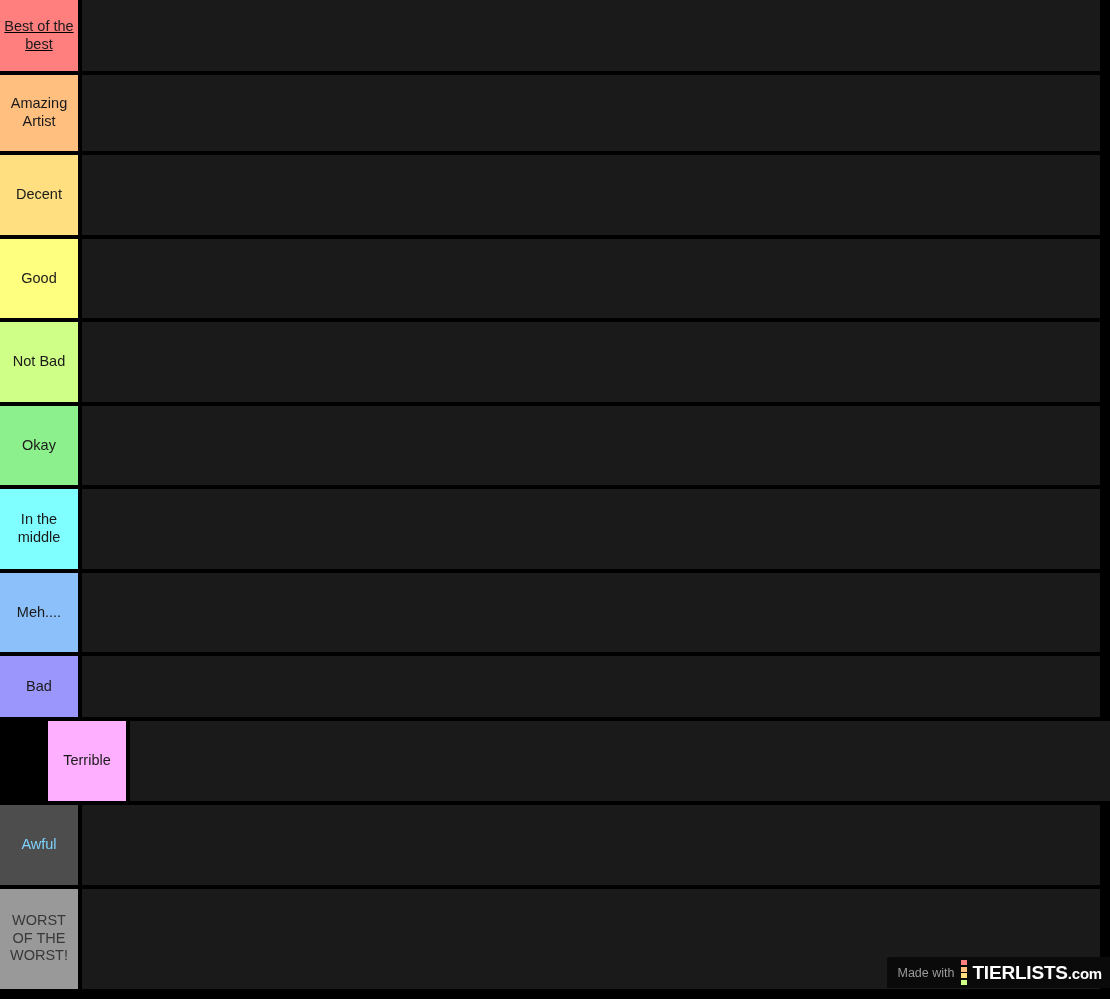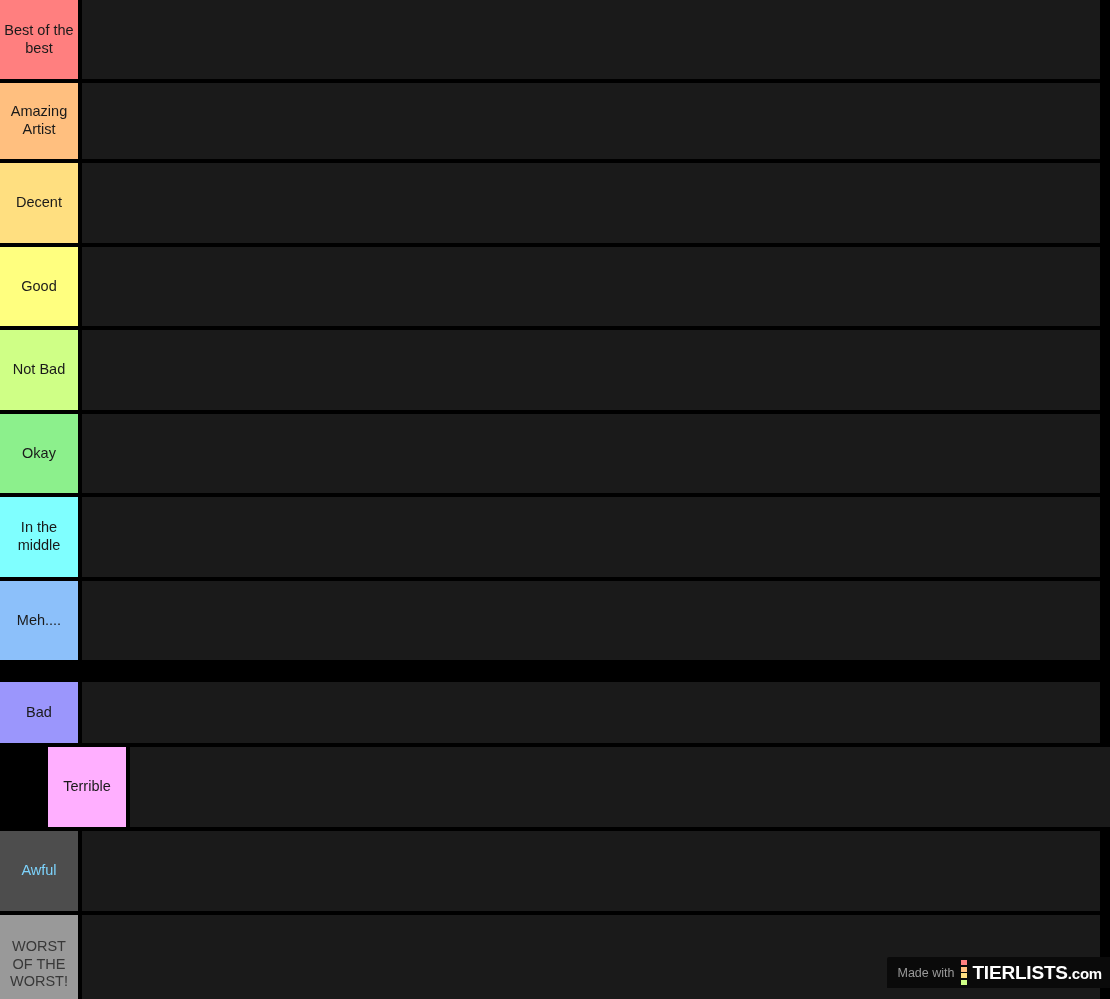--- a/index.html
+++ b/index.html
@@ -113,21 +113,21 @@
   }
   #watermark .brand .tld {
     font-size: 15px;
     font-weight: bold;
   }
 </style>
 </head>
 <body>
 
 <div id="tierlist">
-    <div class="tier-row" style="height: 79px;">
+    <div class="tier-row" style="height: 71px; text-decoration: underline;">
       <div class="tier-label" style="background: rgb(255, 127, 127); color: rgb(26, 26, 26);">Best of the best</div>
       <div class="tier-gap"></div>
       <div class="tier-items"></div>
       <div class="right-pad"></div>
     </div>
     <div class="row-sep"></div>
     <div class="tier-row" style="height: 76px;">
       <div class="tier-label" style="background: rgb(255, 191, 127); color: rgb(26, 26, 26);">Amazing Artist</div>
       <div class="tier-gap"></div>
       <div class="tier-items"></div>
@@ -169,21 +169,21 @@
       <div class="right-pad"></div>
     </div>
     <div class="row-sep"></div>
     <div class="tier-row" style="height: 79.5833px;">
       <div class="tier-label" style="background: rgb(140, 192, 250); color: rgb(26, 26, 26);">Meh....</div>
       <div class="tier-gap"></div>
       <div class="tier-items"></div>
       <div class="right-pad"></div>
     </div>
     <div class="row-sep"></div>
-    <div class="tier-row" style="height: 61px; margin-top: 18px;">
+    <div class="tier-row" style="height: 61px;">
       <div class="tier-label" style="background: rgb(155, 150, 252); color: rgb(26, 26, 26);">Bad</div>
       <div class="tier-gap"></div>
       <div class="tier-items"></div>
       <div class="right-pad"></div>
     </div>
     <div class="row-sep"></div>
     <div class="tier-row" style="height: 79.5833px; padding-left: 48px;">
       <div class="tier-label" style="background: rgb(255, 175, 255); color: rgb(26, 26, 26);">Terrible</div>
       <div class="tier-gap"></div>
       <div class="tier-items"></div>

